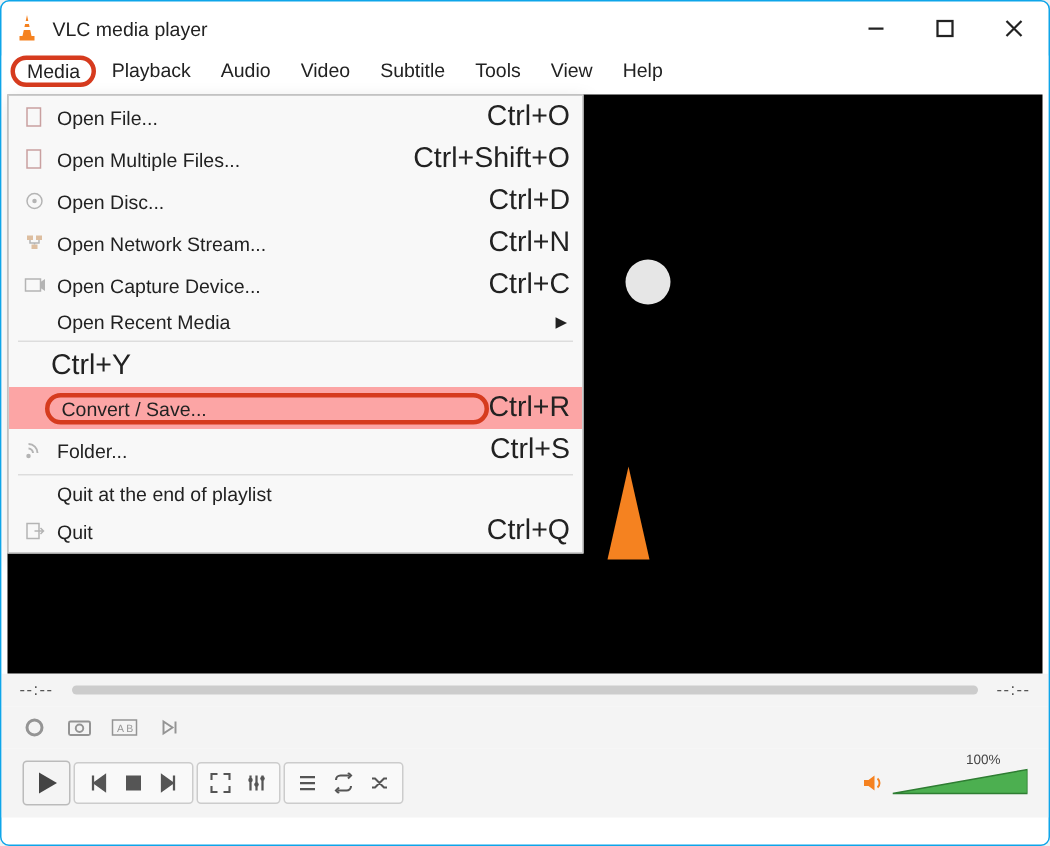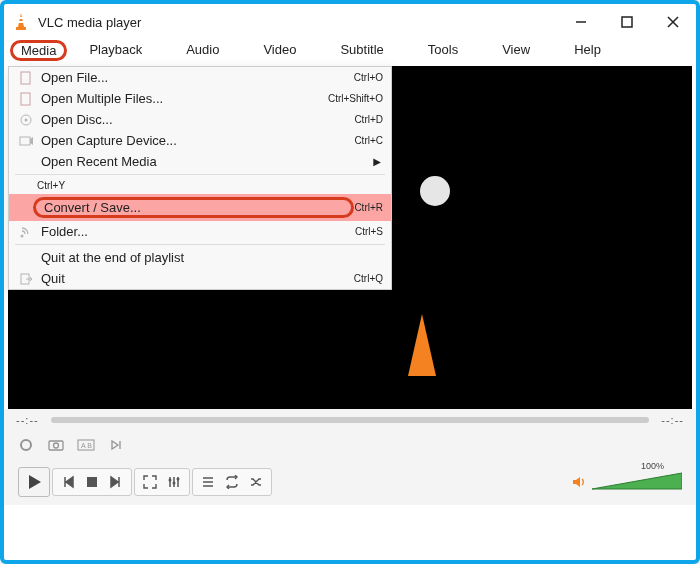--- a/index.html
+++ b/index.html
@@ -1,32 +1,32 @@
 <!DOCTYPE html>
 <html><head>
 <meta charset="utf-8">
 <style>
 * { margin: 0; padding: 0; box-sizing: border-box; font-family: "Segoe UI", Tahoma, sans-serif; }
 body { width: 700px; height: 564px; background: #f0f0f0; }
-.window { width: 700px; height: 564px; border: 4px solid #0ea5e9; background: #fff; position: relative; overflow: hidden; border-radius: 6px; }
+.window { width: 700px; height: 564px; border: 1px solid #0ea5e9; background: #fff; position: relative; overflow: hidden; border-radius: 6px; }
 .titlebar { height: 36px; display: flex; align-items: center; padding: 0 8px; }
 .titlebar .logo { width: 18px; height: 18px; margin-right: 8px; display: flex; align-items: center; justify-content: center; }
 .titlebar .title { font-size: 13px; color: #222; flex: 1; }
 .win-controls { display: flex; gap: 28px; align-items: center; margin-right: 6px; }
 .win-btn { width: 18px; height: 18px; display: flex; align-items: center; justify-content: center; }
 .menubar { height: 26px; display: flex; align-items: flex-start; padding: 0 6px; background: #fff; position: relative; }
-.menubar .mitem { padding: 2px 22px; font-size: 13px; color: #222; cursor: default; border-radius: 10px; }
+.menubar .mitem { padding: 2px 10px; font-size: 13px; color: #222; cursor: default; border-radius: 10px; }
 .menubar .mitem.open { border: 3px solid #d63b1e; border-radius: 14px; padding: 0px 8px; }
-.content { position: relative; height: 343px; background: #fff; }
+.content { position: relative; height: 386px; background: #fff; }
 .video-bg { position: absolute; left: 4px; right: 4px; top: 0; bottom: 0; background: #000; }
 .dropdown { position: absolute; left: 4px; top: 0; width: 384px; background: #f8f8f8; border: 1px solid #ccc; box-shadow: 2px 4px 12px rgba(0,0,0,.15); z-index: 2; }
 .dd-row { display: flex; align-items: center; padding: 3px 8px 3px 6px; font-size: 13px; color: #222; cursor: default; position: relative; }
 .dd-row .ic { width: 22px; display: flex; align-items: center; justify-content: center; opacity: .6; }
 .dd-row .lbl { flex: 1; padding-left: 4px; }
-.dd-row .sc { color: #222; font-size: 10px; }
+.dd-row .sc { color: #222; font-size: 19px; }
 .dd-row.selected { background: #fca5a5; }
 .dd-row.selected .lbl { border: 3px solid #d63b1e; border-radius: 14px; padding: 0px 8px; margin-left: -4px; }
 .dd-row .arrow { position: absolute; right: 10px; font-size: 10px; }
 .sep { height: 1px; background: #ddd; margin: 2px 6px; }
 .seekrow { height: 22px; display: flex; align-items: center; padding: 0 12px; gap: 12px; background: #f4f4f4; }
 .timetxt { font-size: 11px; color: #555; letter-spacing: 1px; }
 .seek { flex: 1; height: 6px; background: #ccc; border-radius: 3px; }
 .toolbar1 { height: 28px; display: flex; align-items: center; padding: 0 12px; gap: 10px; background: #f4f4f4; }
 .tbtn { width: 20px; height: 20px; display: flex; align-items: center; justify-content: center; opacity: .6; }
 .toolbar2 { height: 46px; display: flex; align-items: center; padding: 0 14px; gap: 2px; background: #f4f4f4; }
@@ -122,20 +122,32 @@
               <circle cx="7" cy="7" r="5" fill="none" stroke="#888" stroke-width="1"></circle>
               <circle cx="7" cy="7" r="1.5" fill="#888"></circle>
             </svg>
           </span>
         <span class="lbl">Open Disc...</span>
         <span class="sc">Ctrl+D</span>
       </div>
       <div class="dd-row">
         <span class="ic">
             <svg width="14" height="14">
+              <rect x="2" y="2" width="4" height="3" fill="#c96"></rect>
+              <rect x="8" y="2" width="4" height="3" fill="#c96"></rect>
+              <rect x="5" y="8" width="4" height="3" fill="#c96"></rect>
+              <path d="M4 5v2h6V5 M7 7v1" stroke="#888" stroke-width="1" fill="none"></path>
+            </svg>
+          </span>
+        <span class="lbl">Open Network Stream...</span>
+        <span class="sc">Ctrl+N</span>
+      </div>
+      <div class="dd-row">
+        <span class="ic">
+            <svg width="14" height="14">
               <rect x="1" y="3" width="10" height="8" fill="none" stroke="#888" stroke-width="1"></rect>
               <path d="M11 5l3-2v8l-3-2" fill="#888"></path>
             </svg>
           </span>
         <span class="lbl">Open Capture Device...</span>
         <span class="sc">Ctrl+C</span>
       </div>
       <div class="dd-row">
         <span class="ic"></span>
         <span class="lbl">Open Recent Media</span>

